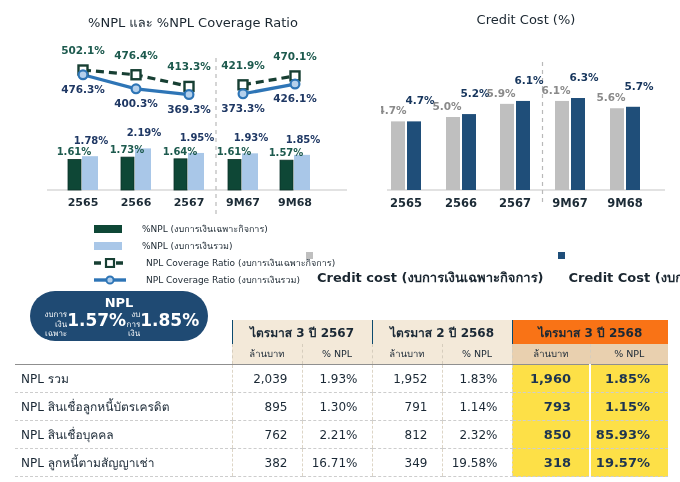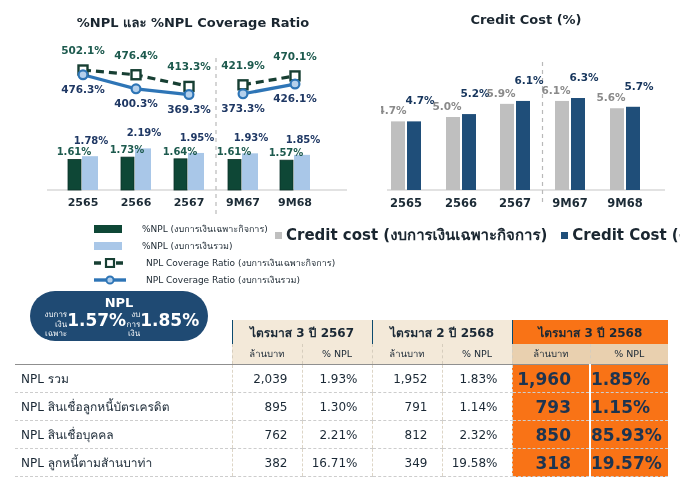--- a/index.html
+++ b/index.html
@@ -3,33 +3,33 @@
 <meta charset="utf-8">
 <style>
   * { margin:0; padding:0; box-sizing:border-box; }
   body { font-family:"DejaVu Sans","Liberation Sans",sans-serif; background:#ffffff; }
   .canvas { position:relative; width:680px; height:482px; background:#ffffff; overflow:hidden; }
 
   
   .chart-panel { position:absolute; top:12px; }
   .chart-panel.left  { left:28px;  width:330px; }
   .chart-panel.right { left:378px; width:296px; }
-  .chart-title { font-size:13px; font-weight:bold; color:#1a2630; text-align:center; height:20px; }
+  .chart-title { font-size:13px; font-weight:normal; color:#1a2630; text-align:center; height:20px; }
   .chart-panel.left  svg.plot { display:block; width:320px; height:178px; margin:10px 0 0 5px; }
   .chart-panel.right svg.plot { display:block; width:290px; height:160px; margin:28px 0 0 3px; }
   svg { font-family:"DejaVu Sans","Liberation Sans",sans-serif; }
 
   
   .legend-col { margin:2px 0 0 66px; display:flex; flex-direction:column; gap:3px; }
   .legend-col .legend-item { display:flex; align-items:center; gap:20px; }
   .legend-col .legend-item span.txt { font-size:9px; color:#1a2630; white-space:nowrap; }
   .sw-bar { display:inline-block; width:28px; height:8px; }
   .legend-row { margin-top:3px; display:flex; justify-content:center; gap:14px; }
   .legend-row .legend-item { display:flex; align-items:center; gap:4px; }
-  .legend-row .legend-item span.txt { font-size:15px; font-weight:bold; color:#1a2630; white-space:nowrap; }
+  .legend-row .legend-item span.txt { font-size:13px; font-weight:bold; color:#1a2630; white-space:nowrap;margin-top:44px; }
   .sw-sq { display:inline-block; width:7px; height:7px; }
 
   
   .npl-badge { position:absolute; left:30px; top:291px; width:178px; height:50px;
                background:#1f4a73; border-radius:32px; color:#fff; z-index:2; padding:5px 14px 4px; }
   .badge-title { text-align:center; font-size:13px; font-weight:bold; line-height:14px; }
   .badge-grid { display:flex; }
   .badge-col { flex:1; text-align:right; display:flex; flex-direction:row; justify-content:flex-end; }
   .badge-label { font-size:8px; line-height:9.5px; }
   .badge-value { font-size:17px; font-weight:bold; line-height:20px; }
@@ -40,21 +40,21 @@
   th.corner { background:#fff; border-bottom:1.5px solid #8f8f8f; }
   th.group { background:#f3e9d9; font-size:12px; font-weight:bold; padding:3px 0 2px; border-left:1px solid #0c4a6e; }
   th.group.hi { background:#f97316; }
   th.sub { background:#f3e9d9; font-size:9.5px; font-weight:normal; padding:2px 0 3px;
            border-left:1px dashed #d6cdbd; border-bottom:1.5px solid #8f8f8f;margin-left:28px; }
   th.sub.hi { background:#e9d0af; }
   tbody td { border-bottom:1px dashed #cdcdcd; font-size:12px; height:28px;
              text-align:right; padding:0 14px 0 0; }
   td.rowlabel { text-align:left; padding:0 0 0 6px; }
   td.val { border-left:1px dashed #ddd5c6; }
-  td.hi { background:#f97316; font-weight:bold; font-size:17px; color:#1d3450; padding-right:18px; }
+  td.hi { background:#fde047; font-weight:bold; font-size:13px; color:#1d3450; padding-right:18px; }
   td.hi2 { border-left:2px solid #ffffff; }
 </style>
 </head>
 <body>
 
 <div class="canvas">
 
   <section class="chart-panel left">
     <div class="chart-title">%NPL และ %NPL Coverage Ratio</div>
     <svg class="plot" id="chart-left" viewBox="0 0 320 178">
@@ -244,21 +244,21 @@
         <tr>
           <td class="rowlabel">NPL สินเชื่อบุคคล</td>
           <td class="val">762</td>
           <td class="val">2.21%</td>
           <td class="val">812</td>
           <td class="val">2.32%</td>
           <td class="val hi">850</td>
           <td class="val hi hi2">85.93%</td>
         </tr>
         <tr>
-          <td class="rowlabel">NPL ลูกหนี้ตามสัานบาท่า</td>
+          <td class="rowlabel">NPL ลูกหนี้ตามสัญญาเช่า</td>
           <td class="val">382</td>
           <td class="val">16.71%</td>
           <td class="val">349</td>
           <td class="val">19.58%</td>
           <td class="val hi">318</td>
           <td class="val hi hi2">19.57%</td>
         </tr>
       </tbody>
     </table>
 

